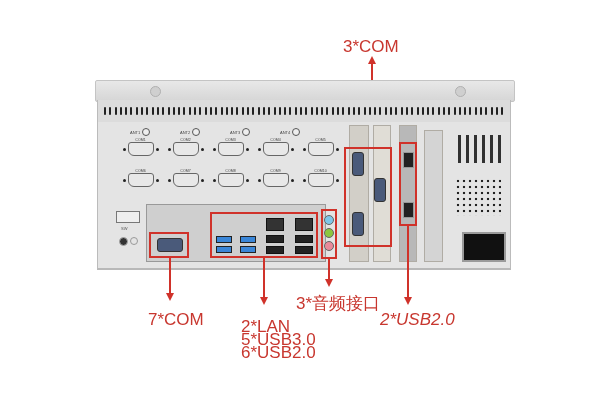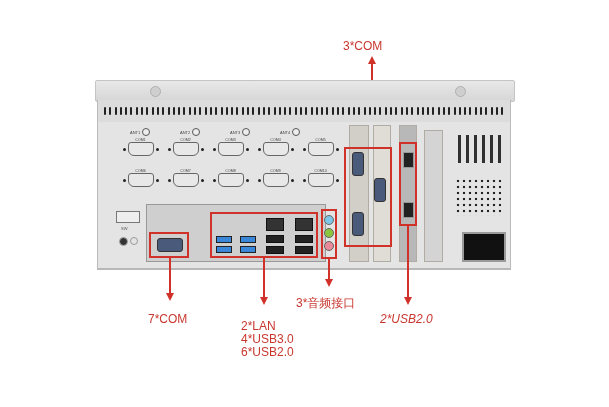--- a/index.html
+++ b/index.html
@@ -17,21 +17,21 @@
   .dot { width:3px; height:3px; border-radius:50%; background:#222; }
   .io-shield { left:146px; top:204px; width:178px; height:56px; background:#cfcfcf; border:1px solid #999; }
   .red-box { border:2.5px solid #d0322a; box-sizing:border-box; }
   .red-line { background:#d0322a; }
   .arrow-down { width:0; height:0; border-left:4px solid transparent; border-right:4px solid transparent; border-top:8px solid #d0322a; }
   .arrow-up { width:0; height:0; border-left:4px solid transparent; border-right:4px solid transparent; border-bottom:8px solid #d0322a; }
   .usb3 { width:14px; height:5px; background:#3a86d8; border:1px solid #222; }
   .rj45 { width:16px; height:11px; background:#333; border:1px solid #111; }
   .usb2b { width:16px; height:6px; background:#222; border:1px solid #111; }
   .audio { width:8px; height:8px; border-radius:50%; border:1px solid #666; }
-  .label { color:#c8372f; font-size:12px; line-height:13px; }
+  .label { color:#c8372f; font-size:17px; line-height:13px; }
   .slot-bracket { background:#d2cfc8; border:1px solid #b0aca4; }
   .dsub { background:#4a5a7a; border:1px solid #333; border-radius:3px; }
   .psu { left:462px; top:232px; width:40px; height:26px; background:#111; border:2px solid #9a9a9a; }
 </style>
 </head>
 <body>
 
 <div class="abs label" style="left:343px;top:40px;">3*COM</div>
 <div class="abs arrow-up" style="left:368px;top:56px;"></div>
 <div class="abs red-line" style="left:371px;top:63px;width:2px;height:88px;"></div>
@@ -271,21 +271,21 @@
 <div class="abs" style="left:455px;top:178px;width:46px;height:38px;background:radial-gradient(circle,#222 1.2px,transparent 1.6px) 0 0/6px 6px;"></div>
 <div class="abs psu"></div>
 
 <div class="abs red-line" style="left:169px;top:258px;width:2px;height:36px;"></div>
 <div class="abs arrow-down" style="left:166px;top:293px;"></div>
 <div class="abs label" style="left:148px;top:313px;">7*COM</div>
 
 <div class="abs red-line" style="left:263px;top:258px;width:2px;height:40px;"></div>
 <div class="abs arrow-down" style="left:260px;top:297px;"></div>
 <div class="abs label" style="left:241px;top:320px;">2*LAN</div>
-<div class="abs label" style="left:241px;top:333px;">4*USB3.0</div>
+<div class="abs label" style="left:241px;top:333px;">5*USB3.0</div>
 <div class="abs label" style="left:241px;top:346px;">6*USB2.0</div>
 
 <div class="abs red-line" style="left:328px;top:258px;width:2px;height:22px;"></div>
 <div class="abs arrow-down" style="left:325px;top:279px;"></div>
 <div class="abs label" style="left:296px;top:297px;text-align:center;">3*音频接口</div>
 
 <div class="abs red-line" style="left:407px;top:226px;width:2px;height:72px;"></div>
 <div class="abs arrow-down" style="left:404px;top:297px;"></div>
 <div class="abs label" style="left:380px;top:313px;font-style:italic;">2*USB2.0</div>
 

